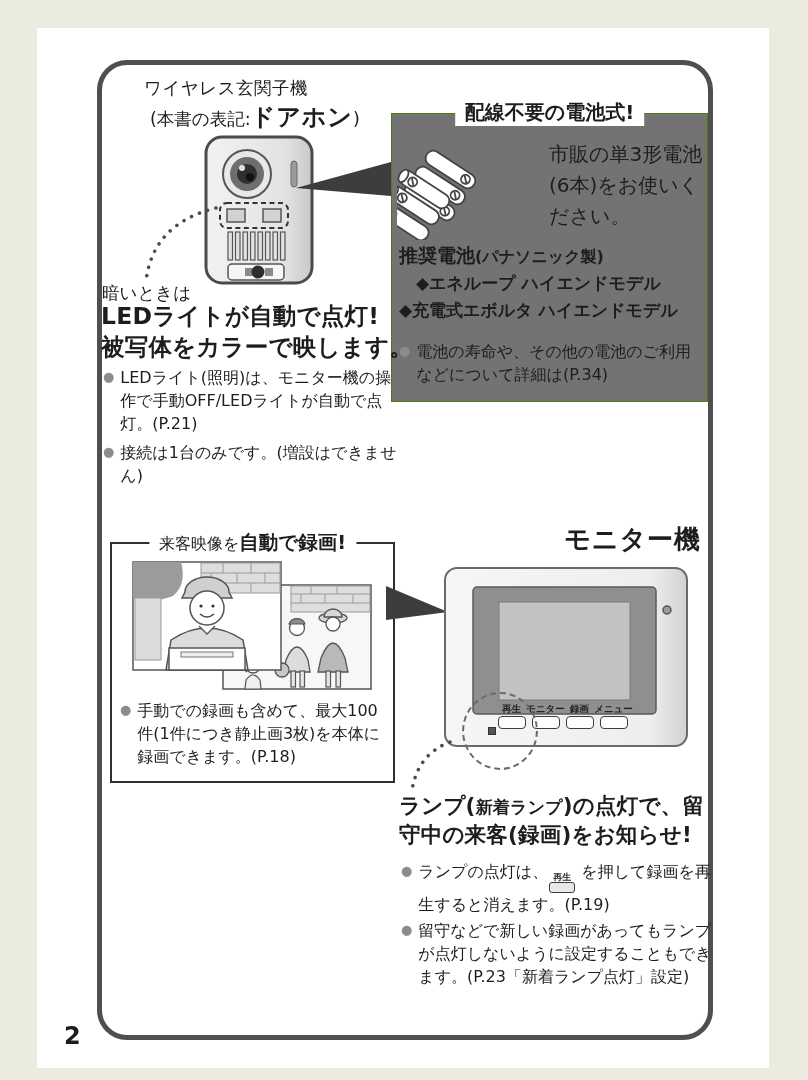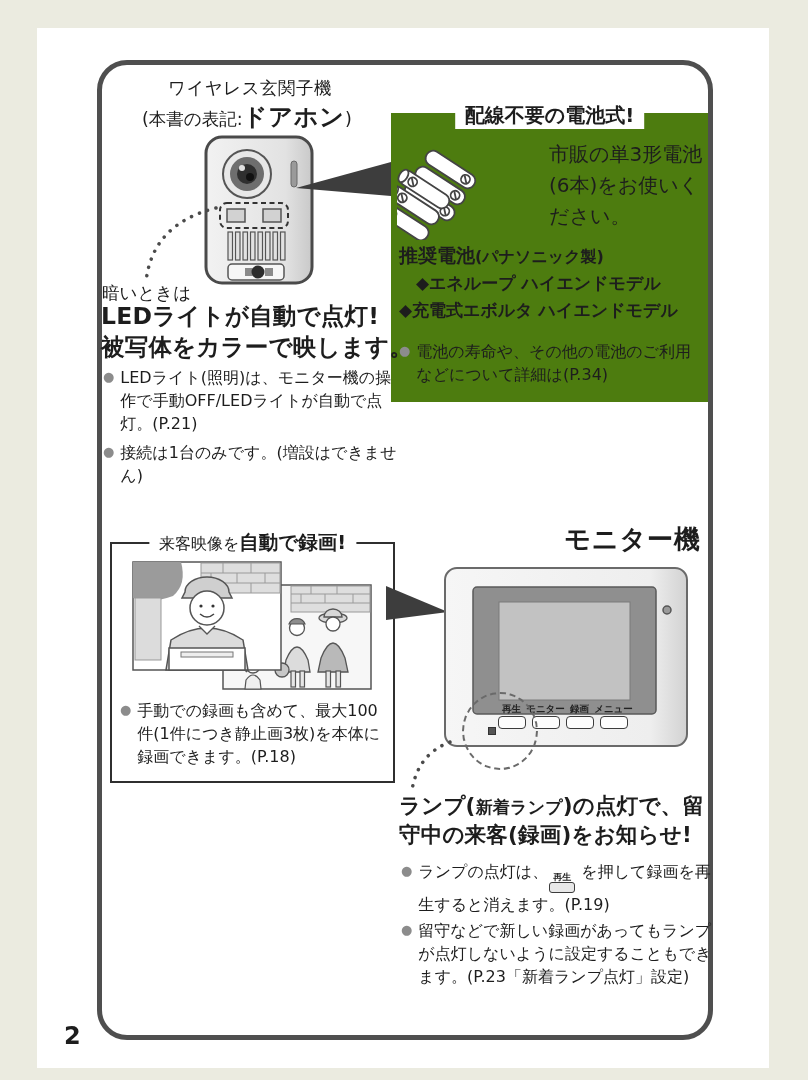--- a/index.html
+++ b/index.html
@@ -12,33 +12,33 @@
   }
   .sheet{position:relative;width:808px;height:1080px;overflow:hidden;}
   .abs{position:absolute;}
   .paper{left:37px;top:28px;width:732px;height:1040px;background:#ffffff;}
   .main-box{
     left:97px;top:60px;width:616px;height:980px;
     border:5px solid #4f4f4f;border-radius:30px;background:#ffffff;
     box-sizing:border-box;
   }
   
-  .entrance-label{left:168px;top:76px;font-size:17.5px;letter-spacing:.5px;}
-  .notation{left:106px;top:101px;font-size:17.5px;padding-left:36px;}
+  .entrance-label{left:144px;top:76px;font-size:17.5px;letter-spacing:.5px;}
+  .notation{left:114px;top:101px;font-size:17.5px;padding-left:36px;}
   .notation .notation-name{font-size:24px;font-weight:bold;letter-spacing:1px;}
   .dark-note{left:102px;top:281px;font-size:17.5px;}
   .headline{left:101px;top:301px;font-size:23.5px;font-weight:bold;line-height:31px;letter-spacing:.2px;}
   .bullet{display:flex;font-size:16px;line-height:1.44;}
   .bullet .dot{flex:0 0 auto;color:#8c8c8c;font-size:13px;line-height:1.75;margin-right:6px;}
   .left-bullets{left:103px;top:366px;width:296px;}
   .left-bullets .bullet{margin-bottom:6px;}
   
   .battery-box{
     left:391px;top:113px;width:317px;height:289px;
-    border:4px solid #4d7c0f;box-sizing:border-box;background:#4d7c0f;
+    border:1px solid #4d7c0f;box-sizing:border-box;background:#737373;
   }
   .box-title{
     position:absolute;top:-15px;left:50%;transform:translateX(-50%);
     background:#ffffff;padding:0 10px;white-space:nowrap;
     font-size:20px;font-weight:bold;
   }
   .battery-desc{left:549px;top:139px;width:162px;font-size:20px;line-height:1.55;}
   .recommend-line{left:399px;top:243px;font-size:19px;font-weight:bold;}
   .recommend-line .paren{font-size:16px;}
   .model-lines{left:399px;top:270px;font-size:17px;font-weight:bold;line-height:27px;text-align:center;}

